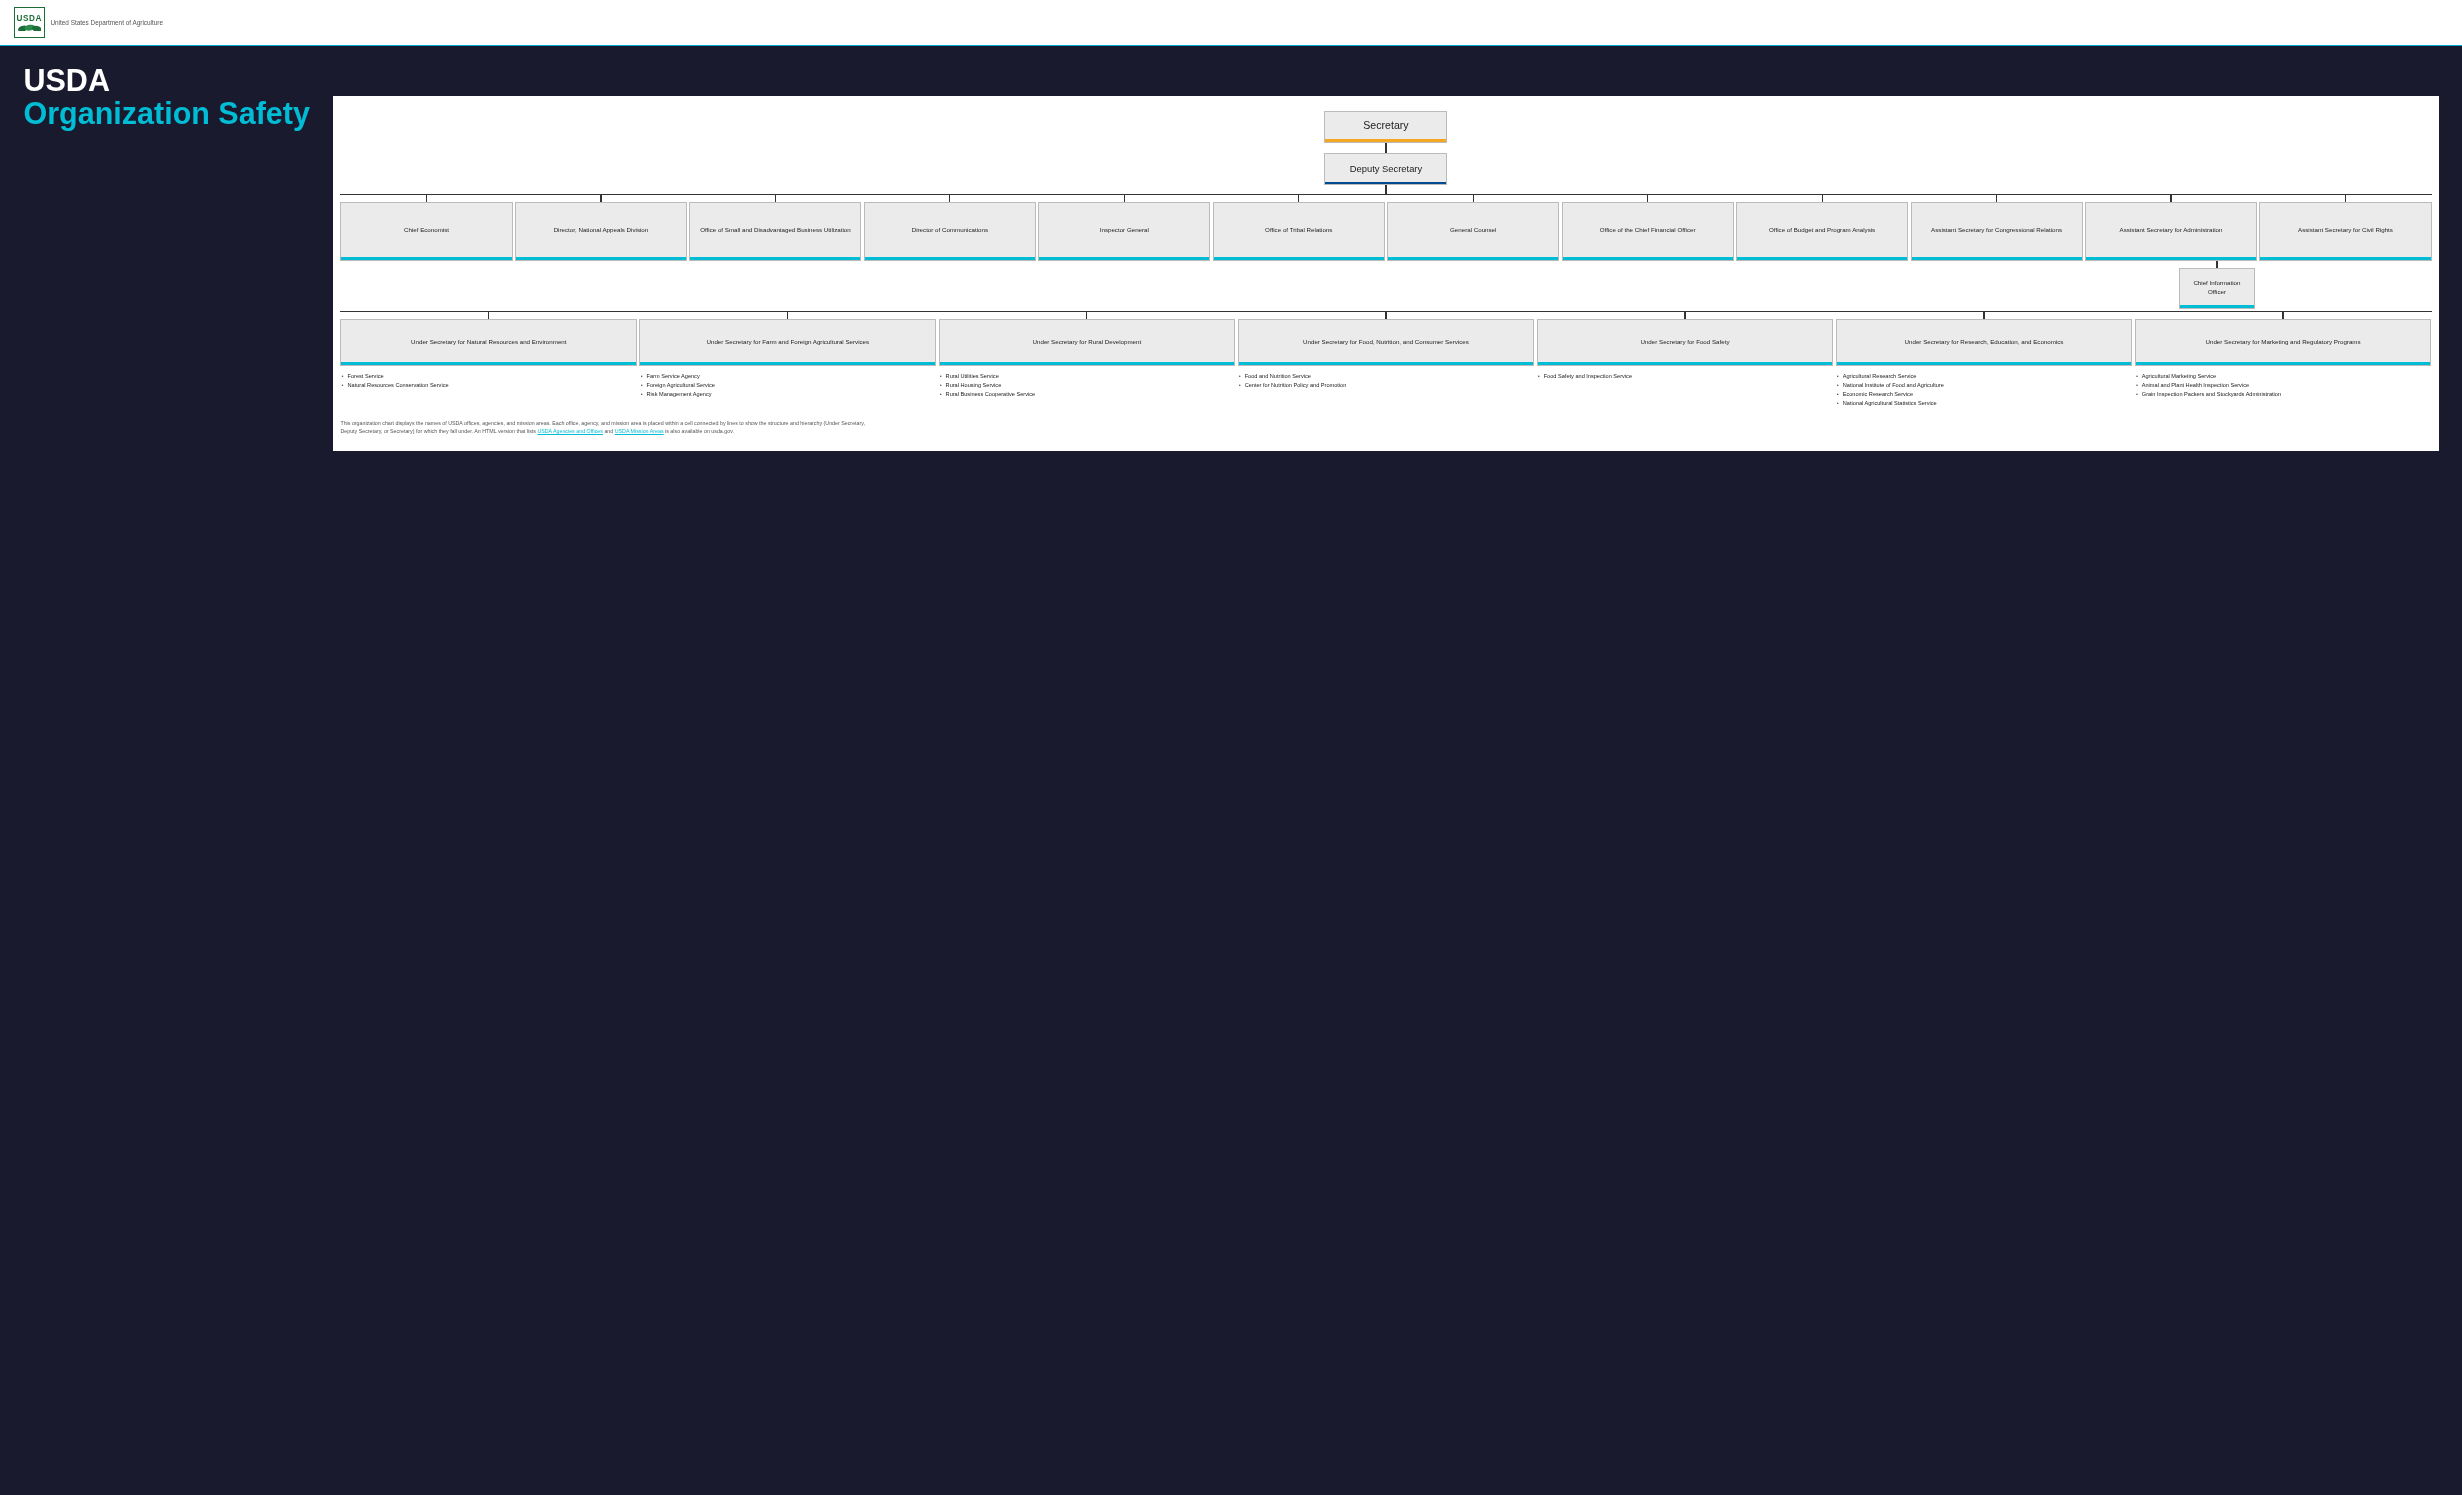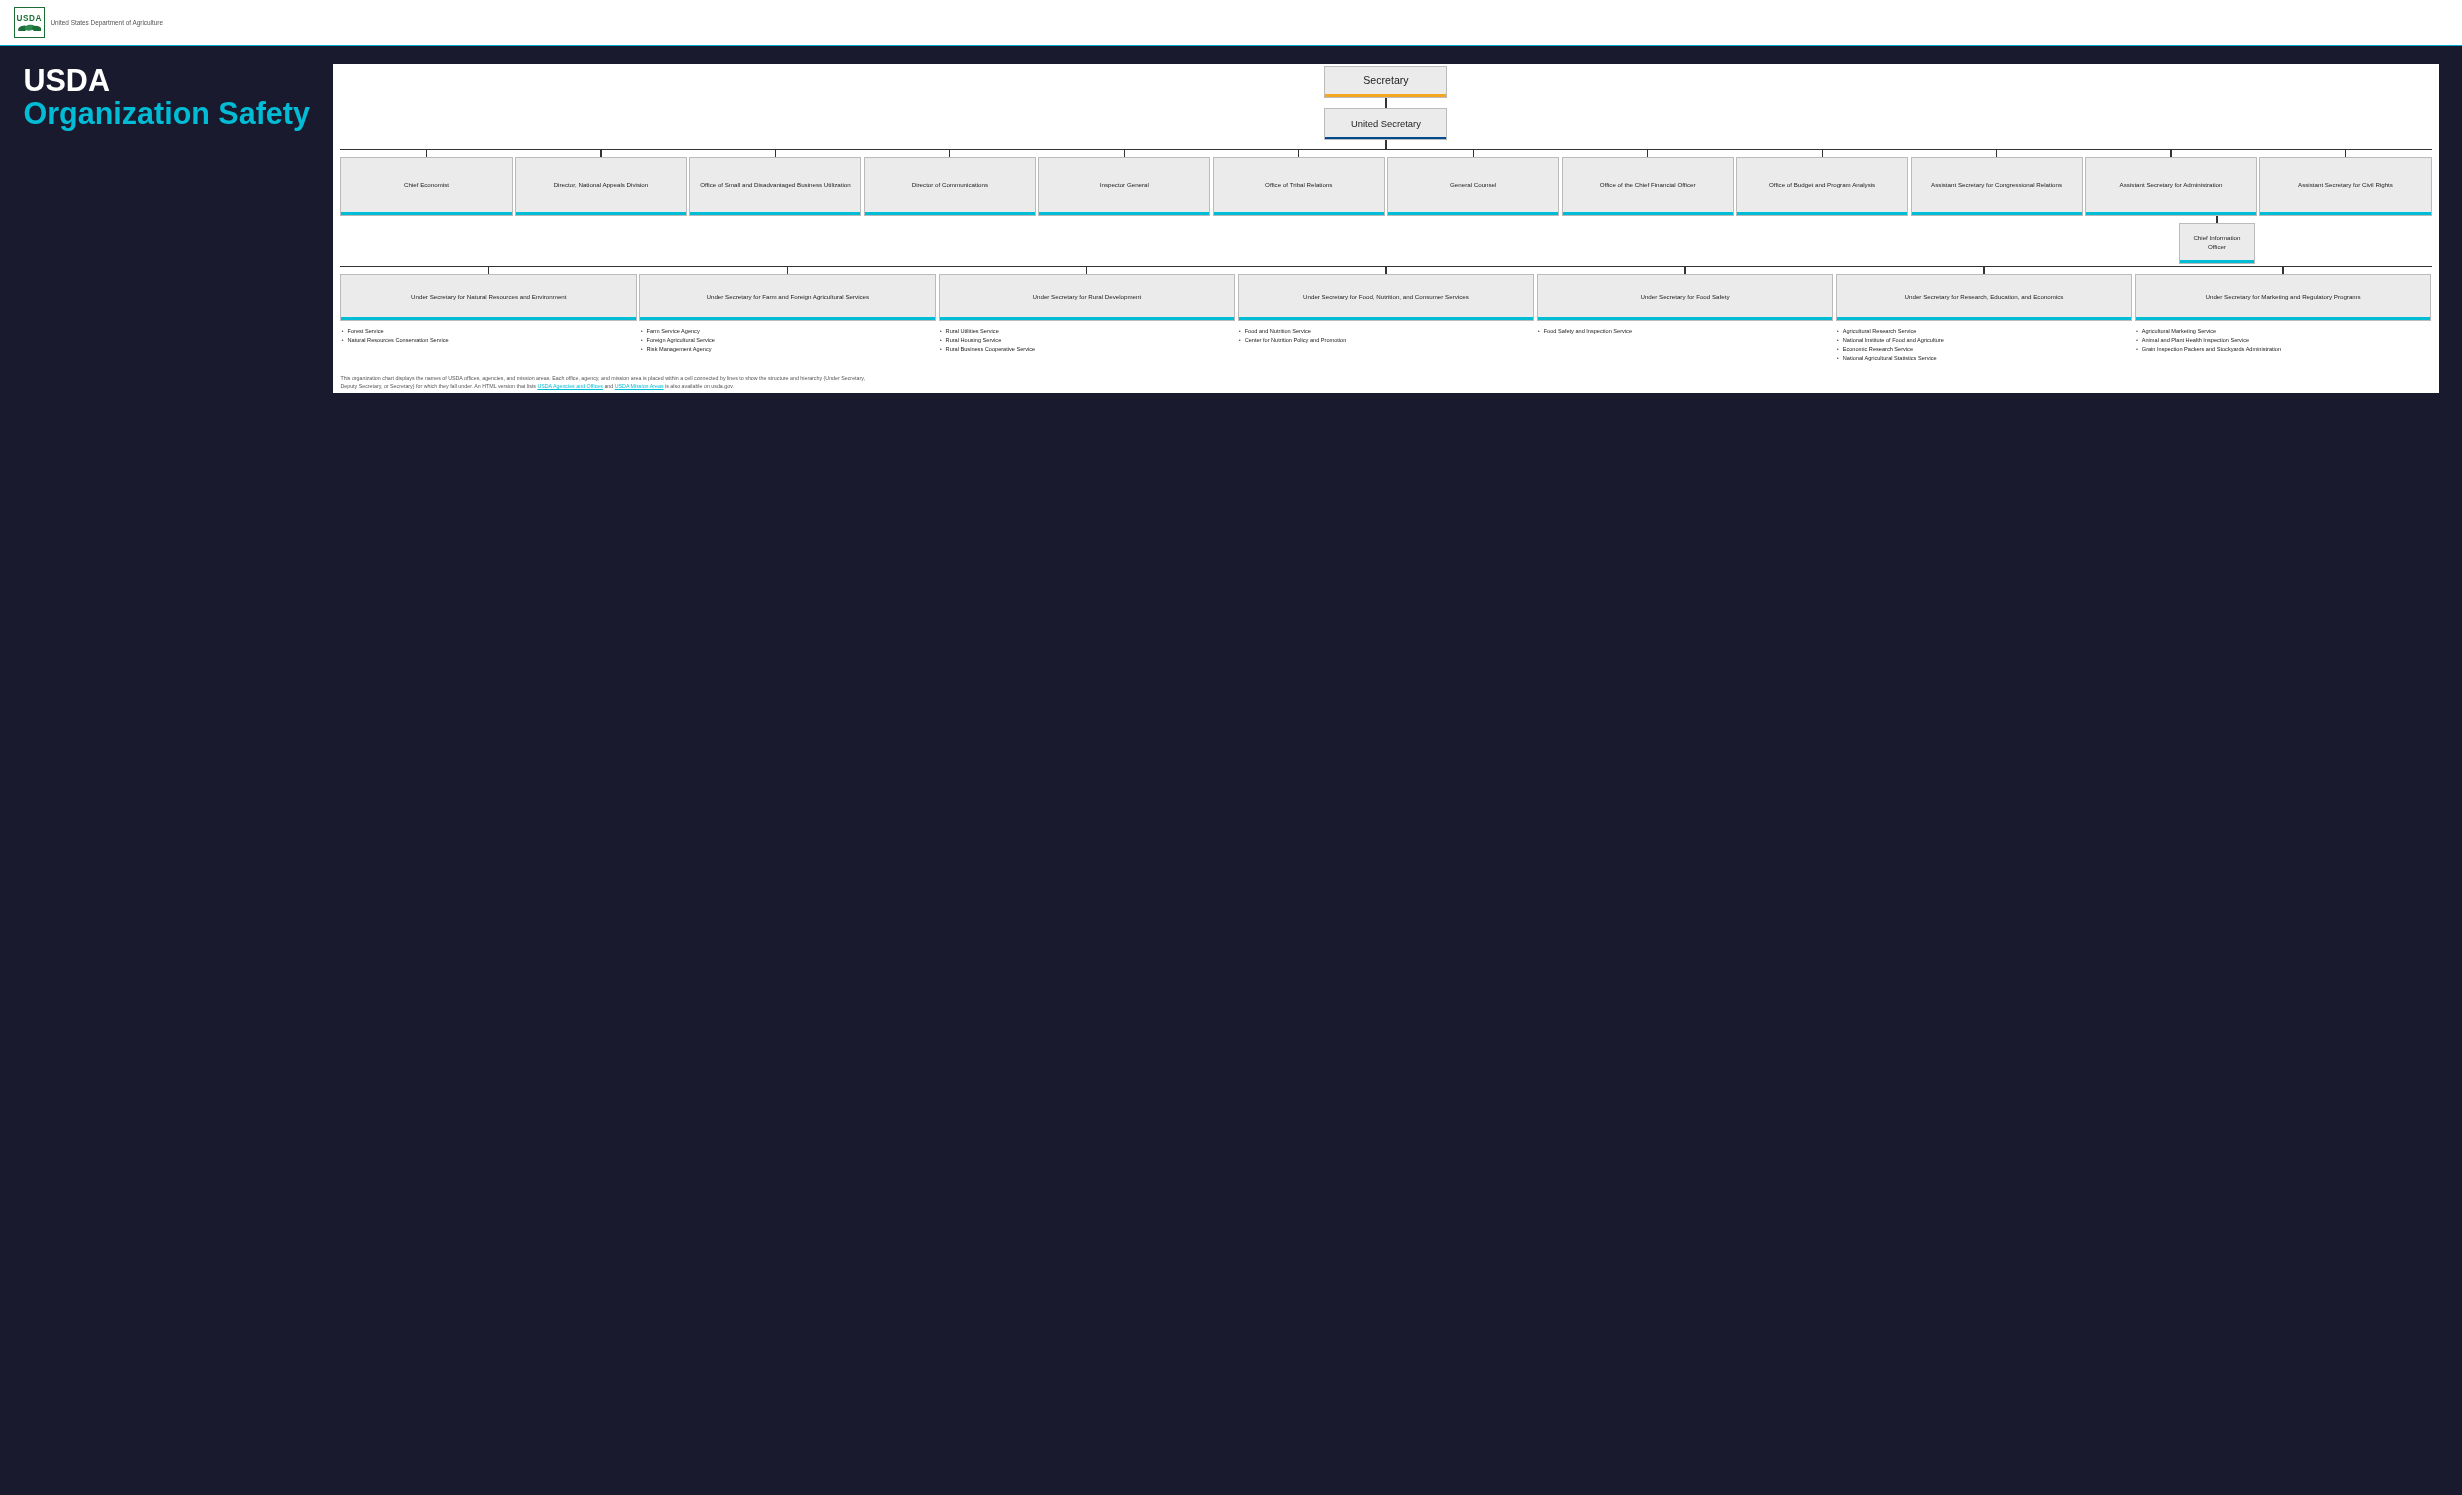--- a/index.html
+++ b/index.html
@@ -180,33 +180,33 @@
 
 <div class="main-content">
 
   <div style="display:flex; gap: 23.5px; align-items: flex-start; width: 100%;">
 
     <div class="chart-title" style="flex-shrink:0; min-width:129px;">
       <div class="line1" style="color:#fff; font-size:30.5px; font-weight:900; line-height:1.1;">USDA</div>
       <div class="line2" style="color:#00bcd4; font-size:30.5px; font-weight:900; line-height:1.1;">Organization Safety</div>
     </div>
 
-    <div class="oc-wrap" style="flex:1; background:#fff; padding:2px 7px;">
+    <div class="oc-wrap" style="flex:1; background:#fff; padding:15px 7px;margin-top:32px;">
 
       <div style="display:flex; flex-direction:column; align-items:center;">
 
         <div class="oc-box secretary-node" style="width:123px; min-height:32px; font-size:10.6px;">
           <div class="oc-box-text" style="min-height:22px; font-size:10.6px;">Secretary</div>
           <div class="oc-bar bar-gold"></div>
         </div>
 
         <div class="oc-vline" style="height:10.6px;"></div>
 
         <div class="oc-box deputy-node" style="width:123px; min-height:32px; font-size:9.4px;">
-          <div class="oc-box-text" style="min-height:22px; font-size:9.4px;">United Secretary</div>
+          <div class="oc-box-text" style="min-height:22px; font-size:9.4px;">Deputy Secretary</div>
           <div class="oc-bar bar-navy"></div>
         </div>
 
       </div>
 
       <div style="position:relative; width:100%;">
 
         <div style="display:flex; justify-content:center;">
           <div class="oc-vline" style="height:8.2px;"></div>
         </div>

